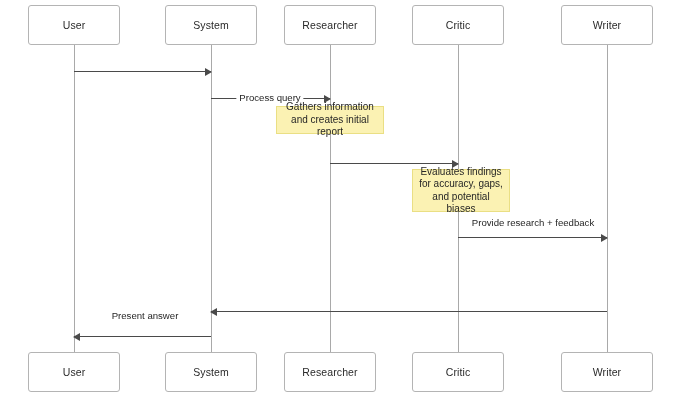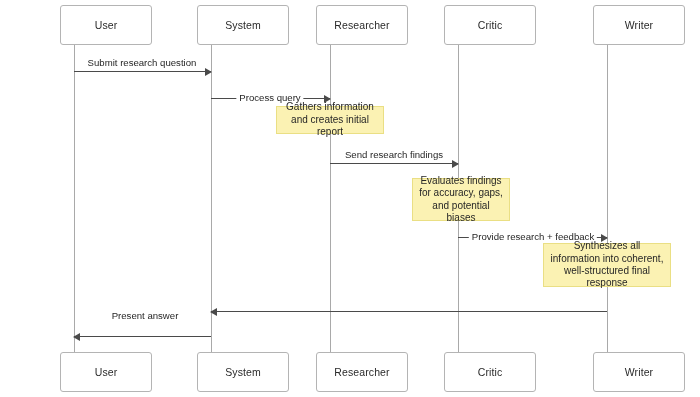--- a/index.html
+++ b/index.html
@@ -27,21 +27,20 @@
     background: #ffffff;
     border: 1px solid #b4b4b4;
     border-radius: 3px;
     display: flex;
     align-items: center;
     justify-content: center;
     font-size: 10.5px;
     color: #2a2a2a;
     letter-spacing: 0.1px;
     z-index: 4;
-    margin-left: 32px;
   }
   .participant-label {
     line-height: 1;
     white-space: nowrap;
   }
   
   .lifeline {
     position: absolute;
     top: 45px;
     height: 307px;
@@ -122,48 +121,43 @@
   <div class="participant" style="left:412px;top:5px">
     <span class="participant-label">Critic</span>
   </div>
   <div class="participant" style="left:561px;top:5px">
     <span class="participant-label">Writer</span>
   </div>
 
   <div class="msg right" style="left:74px;width:137px;top:71px">
     <span class="head"></span>
   </div>
-  <div class="msg-label" style="left:142px;top:57px">Submit research question</div>
 
   <div class="msg right" style="left:211px;width:119px;top:98px">
     <span class="head"></span>
   </div>
   <div class="msg-label" style="left:270px;top:92px">Process query</div>
 
   <div class="note" style="left:276px;top:106px;width:108px;height:28px">
     <span class="note-text">Gathers information and creates initial report</span>
   </div>
 
   <div class="msg right" style="left:330px;width:128px;top:163px">
     <span class="head"></span>
   </div>
-  <div class="msg-label" style="left:394px;top:149px">Send research findings</div>
 
-  <div class="note" style="left:412px;top:178px;width:98px;height:43px">
+  <div class="note" style="left:412px;top:169px;width:98px;height:43px">
     <span class="note-text">Evaluates findings for accuracy, gaps, and potential biases</span>
   </div>
 
   <div class="msg right" style="left:458px;width:149px;top:237px">
     <span class="head"></span>
   </div>
-  <div class="msg-label" style="left:533px;top:231px">Provide research + feedback</div>
+  <div class="msg-label" style="left:533px;top:217px">Provide research + feedback</div>
 
-  <div class="note" style="left:543px;top:243px;width:128px;height:44px">
-    <span class="note-text">Synthesizes all information into coherent, well-structured final response</span>
-  </div>
 
   <div class="msg left" style="left:211px;width:396px;top:311px">
     <span class="head"></span>
   </div>
 
   <div class="msg left" style="left:74px;width:137px;top:336px">
     <span class="head"></span>
   </div>
   <div class="msg-label" style="left:145px;top:310px">Present answer</div>
 

